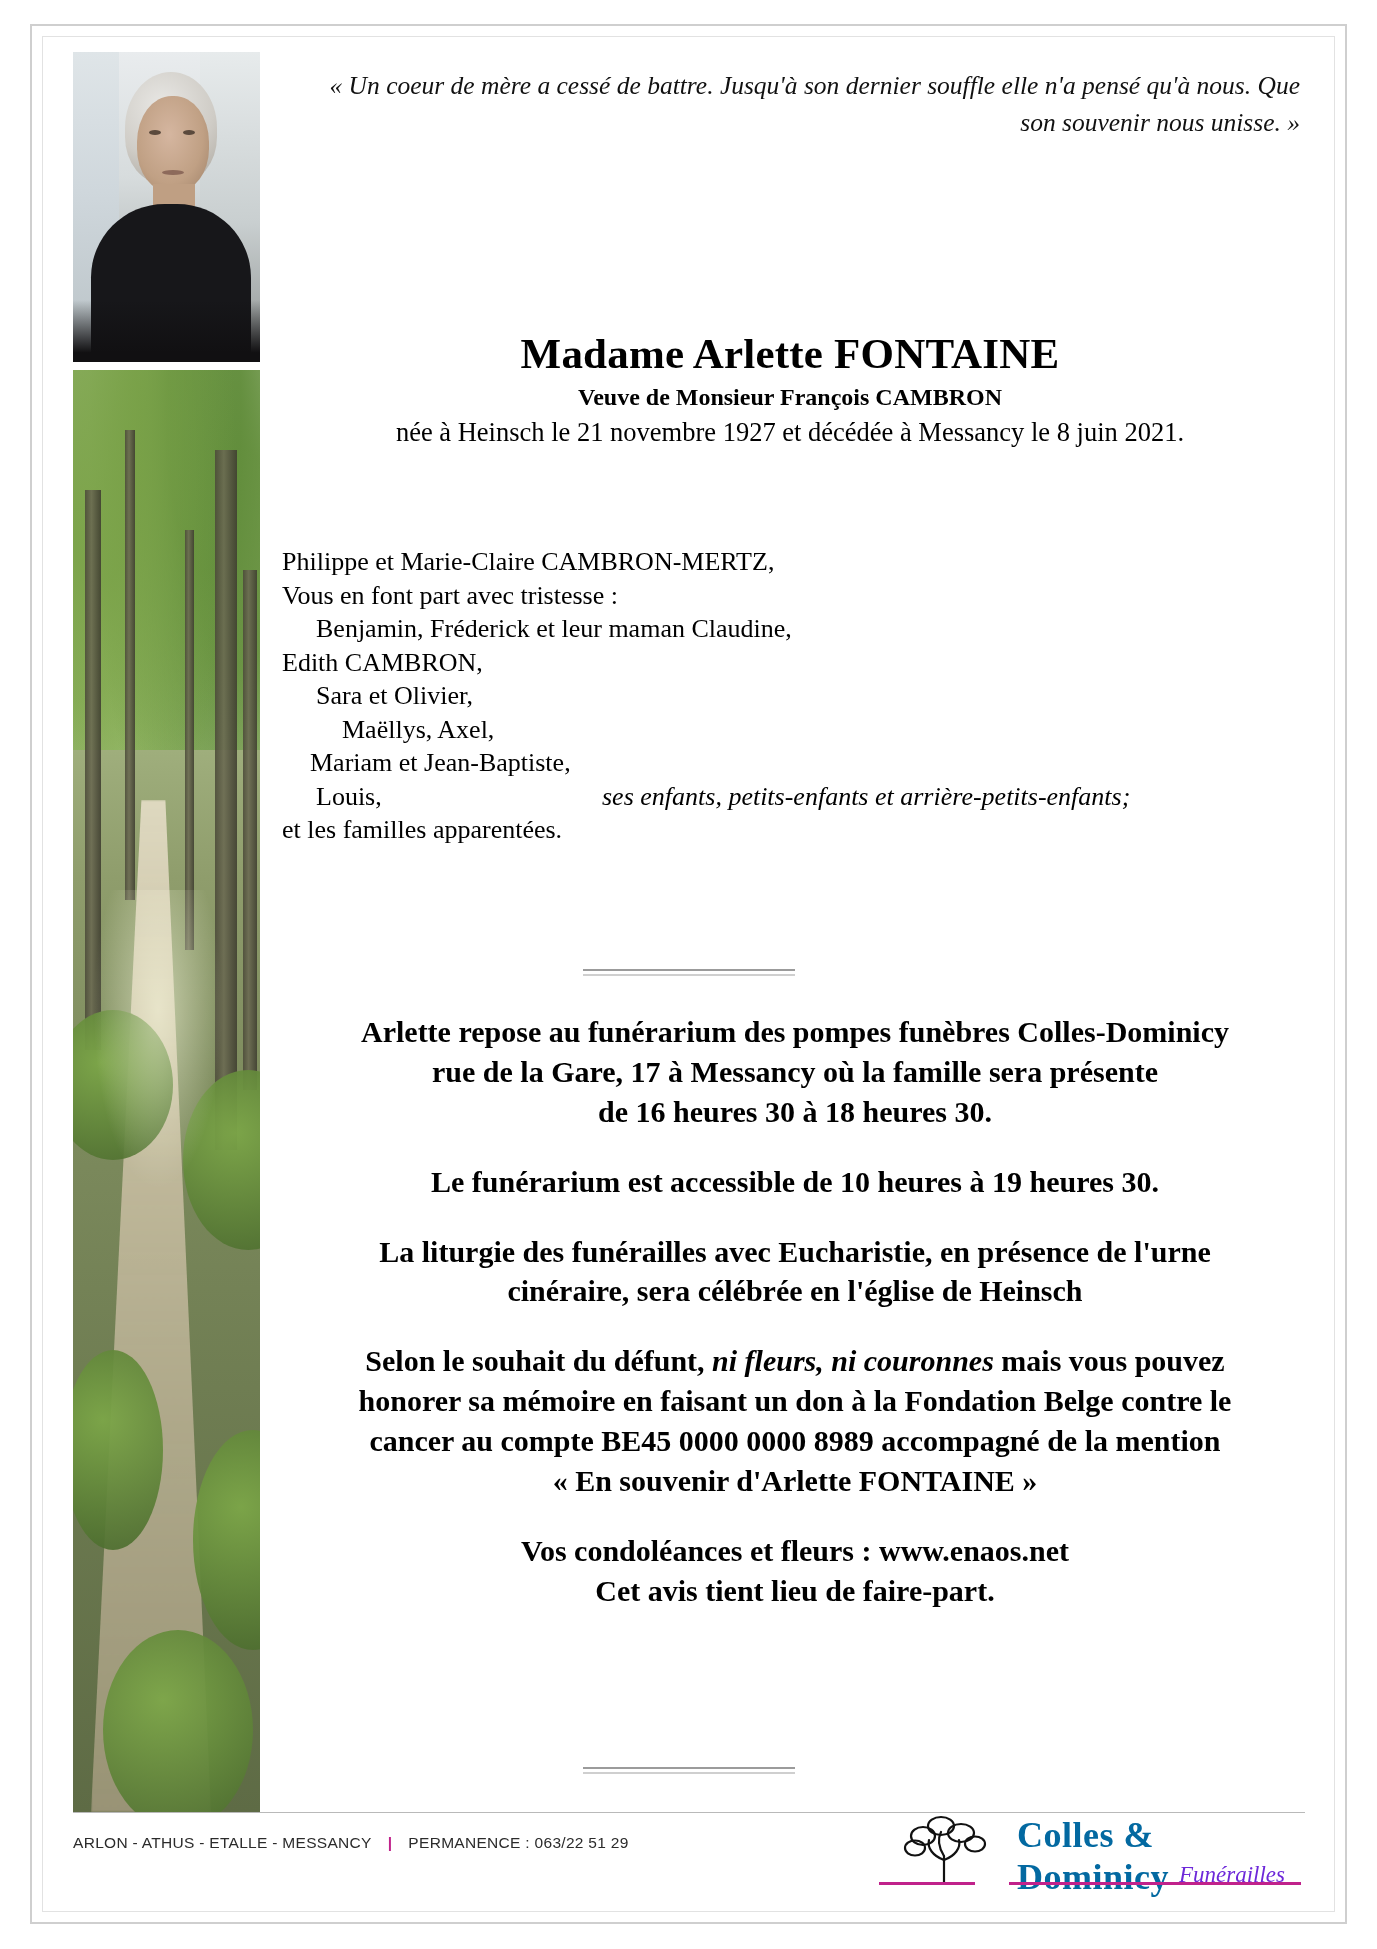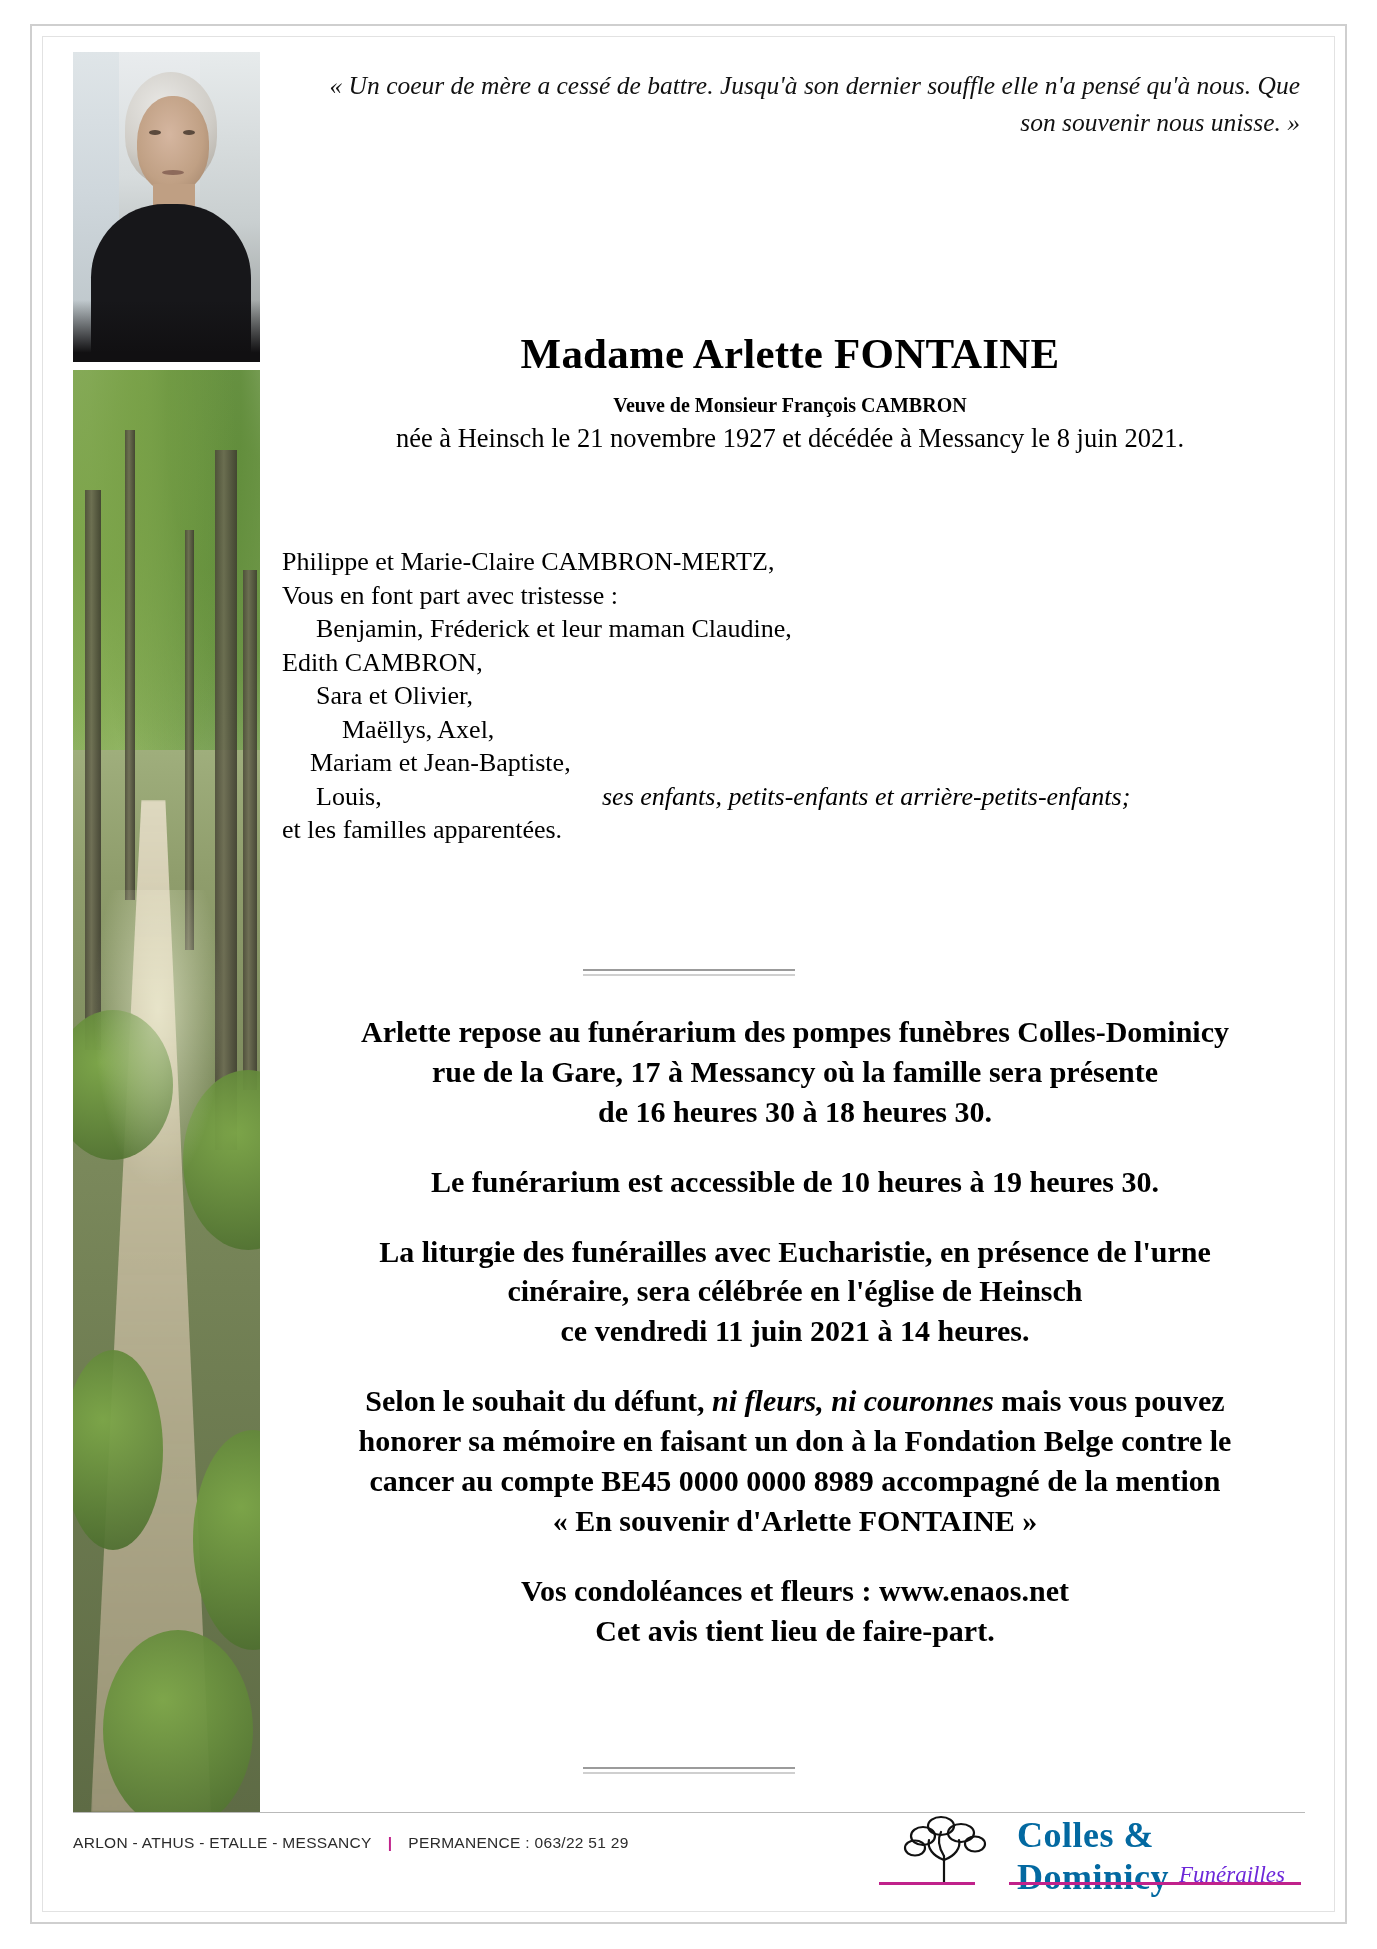--- a/index.html
+++ b/index.html
@@ -214,23 +214,23 @@
     width: 1040px;
     text-align: center;
   }
   .deceased-name {
     font-size: 43px;
     font-weight: bold;
     letter-spacing: .2px;
     line-height: 1.12;
   }
   .spouse-line {
-    font-size: 20px;
+    font-size: 24px;
     font-weight: bold;
-    margin-top: 16px;
+    margin-top: 6px;
   }
   .birth-line {
     font-size: 26.5px;
     margin-top: 6px;
   }
 
   .family {
     position: absolute;
     left: 282px;
     top: 545px;
@@ -431,21 +431,20 @@
       <span>Arlette repose au funérarium des pompes funèbres Colles-Dominicy</span><br>
       <span>rue de la Gare, 17 à Messancy où la famille sera présente</span><br>
       <span>de 16 heures 30 à 18 heures 30.</span>
     </p>
     <p>
       <span>Le funérarium est accessible de 10 heures à 19 heures 30.</span>
     </p>
     <p>
       <span>La liturgie des funérailles avec Eucharistie, en présence de l'urne</span><br>
       <span>cinéraire, sera célébrée en l'église de Heinsch</span><br>
-      <span>ce vendredi 11 juin 2021 à 14 heures.</span>
     </p>
     <p>
       <span>Selon le souhait du défunt, </span><span class="ital">ni fleurs, ni couronnes</span><span> mais vous pouvez</span><br>
       <span>honorer sa mémoire en faisant un don à la Fondation Belge contre le</span><br>
       <span>cancer au compte BE45 0000 0000 8989 accompagné de la mention</span><br>
       <span>« En souvenir d'Arlette FONTAINE »</span>
     </p>
     <p>
       <span>Vos condoléances et fleurs : www.enaos.net</span><br>
       <span>Cet avis tient lieu de faire-part.</span>

